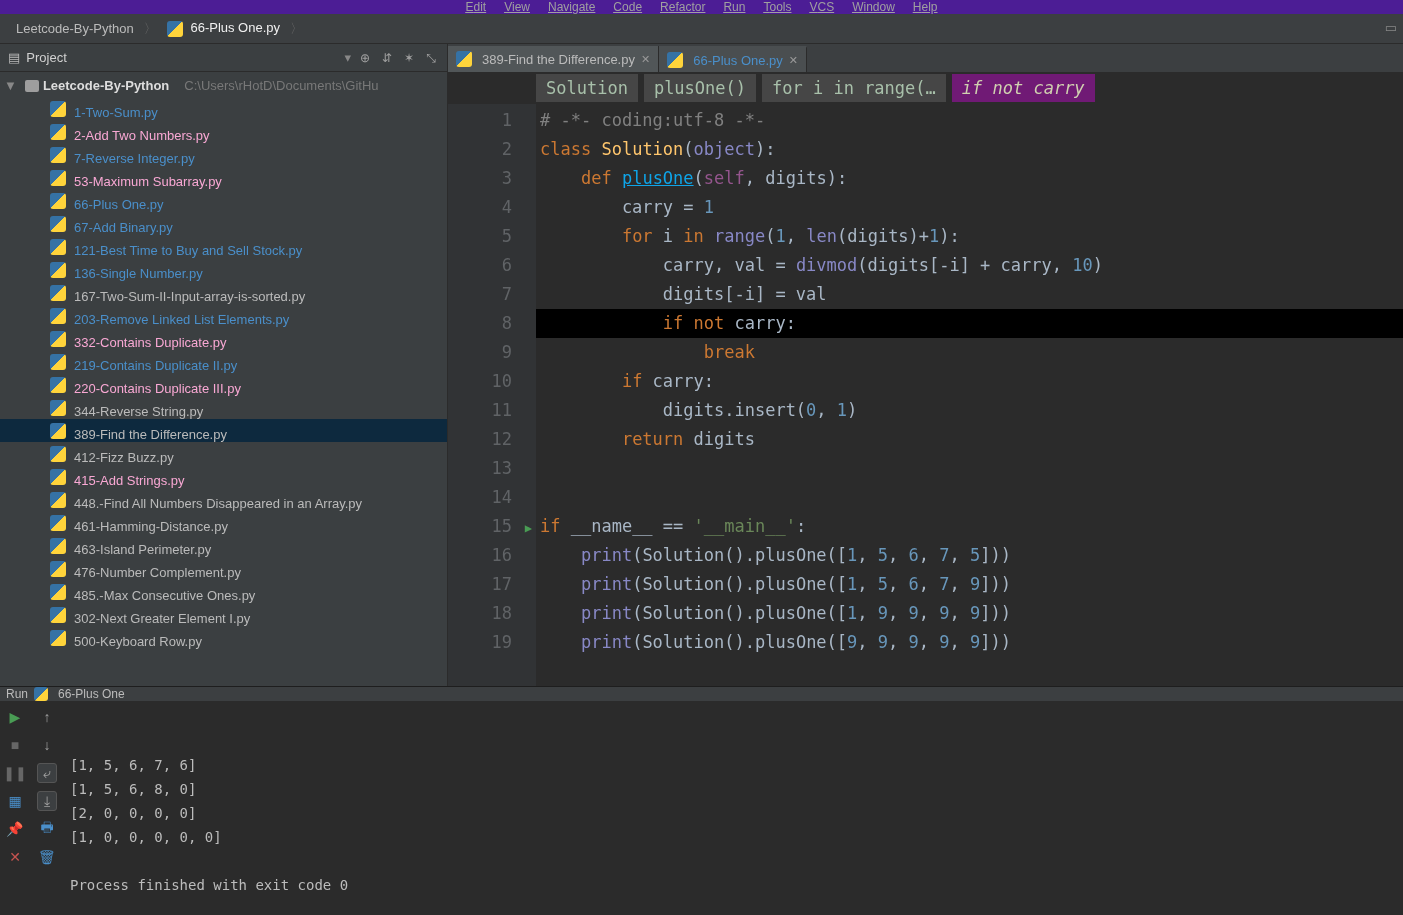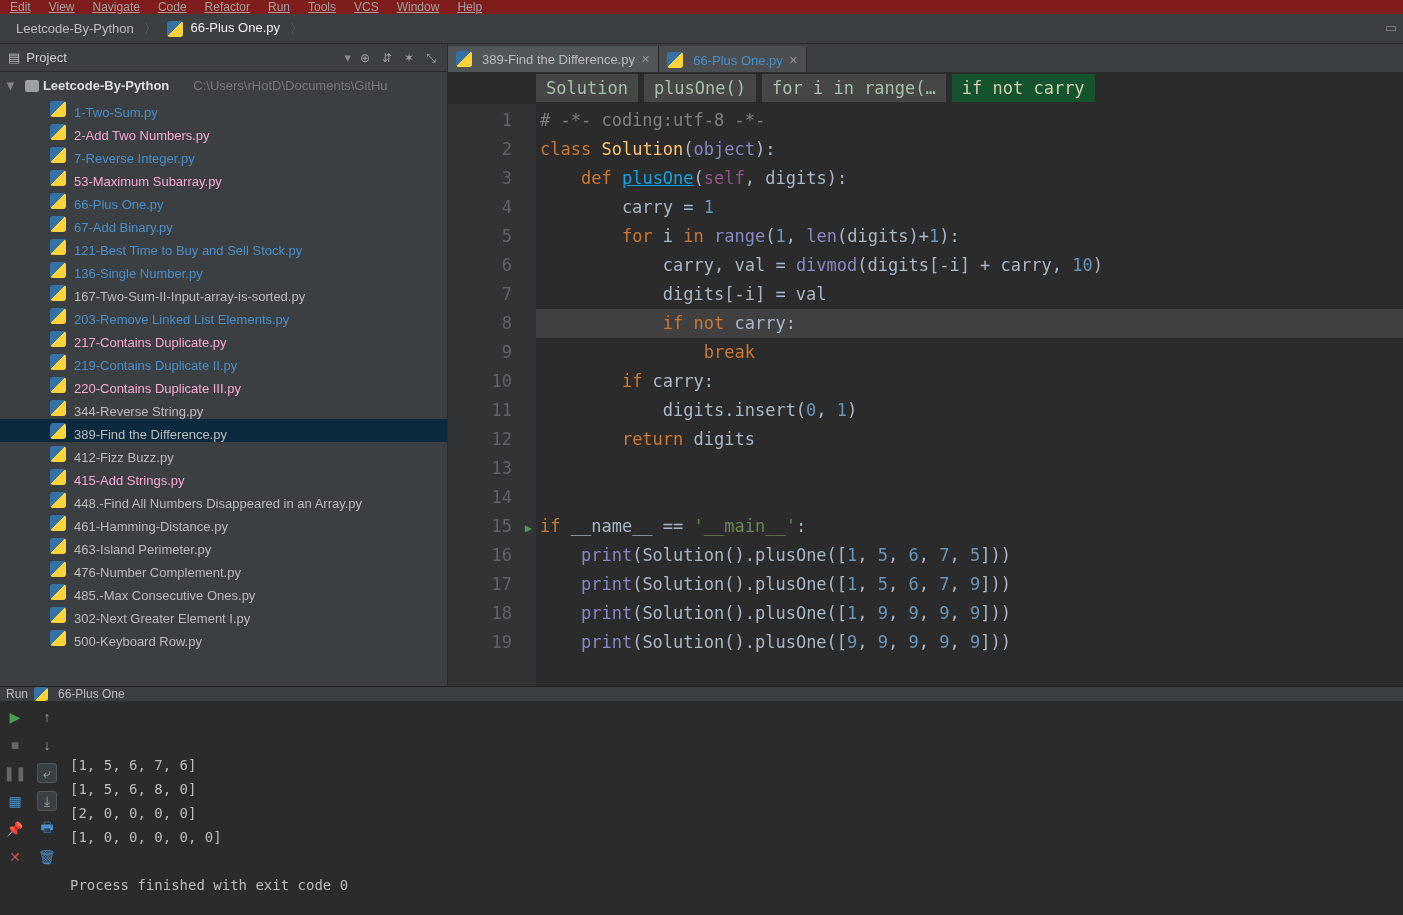--- a/index.html
+++ b/index.html
@@ -7,29 +7,30 @@
   font-family: "Segoe UI", Arial, sans-serif;
   background: #3c3f41;
   color: #bbbbbb;
   width: 1403px;
   height: 915px;
   overflow: hidden;
   font-size: 13px;
 }
 .menubar {
   height: 14px;
-  background: #7f1d1d;
+  background: #4c1d95;
   display: flex;
   gap: 18px;
   padding: 0 10px;
   align-items: center;
   color: #a0a0a0;
   text-decoration: underline;
   font-size: 12px;
   overflow: hidden;
+  justify-content: center;
 }
 .menubar span { text-decoration: none; }
 .menubar .ul { text-decoration: underline; }
 .breadcrumb-bar {
   height: 30px;
   background: #3c3f41;
   border-bottom: 1px solid #2b2b2b;
   display: flex;
   align-items: center;
   padding: 0 6px;
@@ -82,21 +83,21 @@
 }
 .tree-row {
   display: flex;
   align-items: center;
   height: 23px;
   padding-left: 20px;
   cursor: pointer;
   white-space: nowrap;
 }
 .tree-row.root { padding-left: 4px; font-weight: bold; color: #ddd; }
-.tree-row.root .path { font-weight: normal; color: #787878; margin-left: 24px; }
+.tree-row.root .path { font-weight: normal; color: #787878; margin-left: 15px; }
 .tree-row.file { padding-left: 50px; }
 .tree-row.file.selected { background: #0d293e; }
 .tree-row .fname { margin-left: 4px; margin-top: 8px; }
 .tree-row .fname.mod { color: #4a8fca; }
 .tree-row .fname.new { color: #f9a8d4; }
 .folder-icon {
   display: inline-block; width: 14px; height: 12px;
   background: #9e9e9e; border-radius: 2px; margin: 0 4px;
 }
 .editor-area {
@@ -133,21 +134,21 @@
   gap: 6px;
   padding: 0 8px 0 88px;
 }
 .context-chip {
   background: #464646;
   padding: 4px 10px;
   color: #a8c0aa;
   font-family: "Consolas", monospace;
   font-size: 17px;
 }
-.context-chip.hl { background: #14532d; color: #d0d0b0; }
+.context-chip.hl { background: #701a75; color: #d0d0b0; font-style: italic; }
 .code-block {
   flex: 1;
   display: flex;
   font-family: "Consolas","Menlo",monospace;
   font-size: 17px;
   line-height: 29px;
   overflow: hidden;
 }
 .gutter {
   width: 88px;
@@ -165,21 +166,21 @@
   color: #499c54;
   font-size: 12px;
 }
 .code-lines {
   flex: 1;
   padding-top: 2px;
   color: #a9b7c6;
   white-space: pre;
 }
 .code-lines .line { height: 29px; padding-left: 4px; }
-.code-lines .line.hl { background: #404040; }
+.code-lines .line.hl { background: #000000; }
 .kw { color: #cc7832; }
 .fn { color: #ffc66d; }
 .fnd { color: #0ea5e9; text-decoration: underline; }
 .self { color: #94558d; }
 .str { color: #6a8759; }
 .num { color: #6897bb; }
 .builtin { color: #8888c6; }
 .cm { color: #808080; }
 .run-panel {
   height: 229px;
@@ -328,21 +329,21 @@
           <div class="tree-row file">
             <span class="py-icon"></span>
             <span class="fname ">167-Two-Sum-II-Input-array-is-sorted.py</span>
           </div>
           <div class="tree-row file">
             <span class="py-icon"></span>
             <span class="fname mod">203-Remove Linked List Elements.py</span>
           </div>
           <div class="tree-row file">
             <span class="py-icon"></span>
-            <span class="fname new">217-Contains Duplicate.py</span>
+            <span class="fname new">332-Contains Duplicate.py</span>
           </div>
           <div class="tree-row file">
             <span class="py-icon"></span>
             <span class="fname mod">219-Contains Duplicate II.py</span>
           </div>
           <div class="tree-row file">
             <span class="py-icon"></span>
             <span class="fname new">220-Contains Duplicate III.py</span>
           </div>
           <div class="tree-row file">

